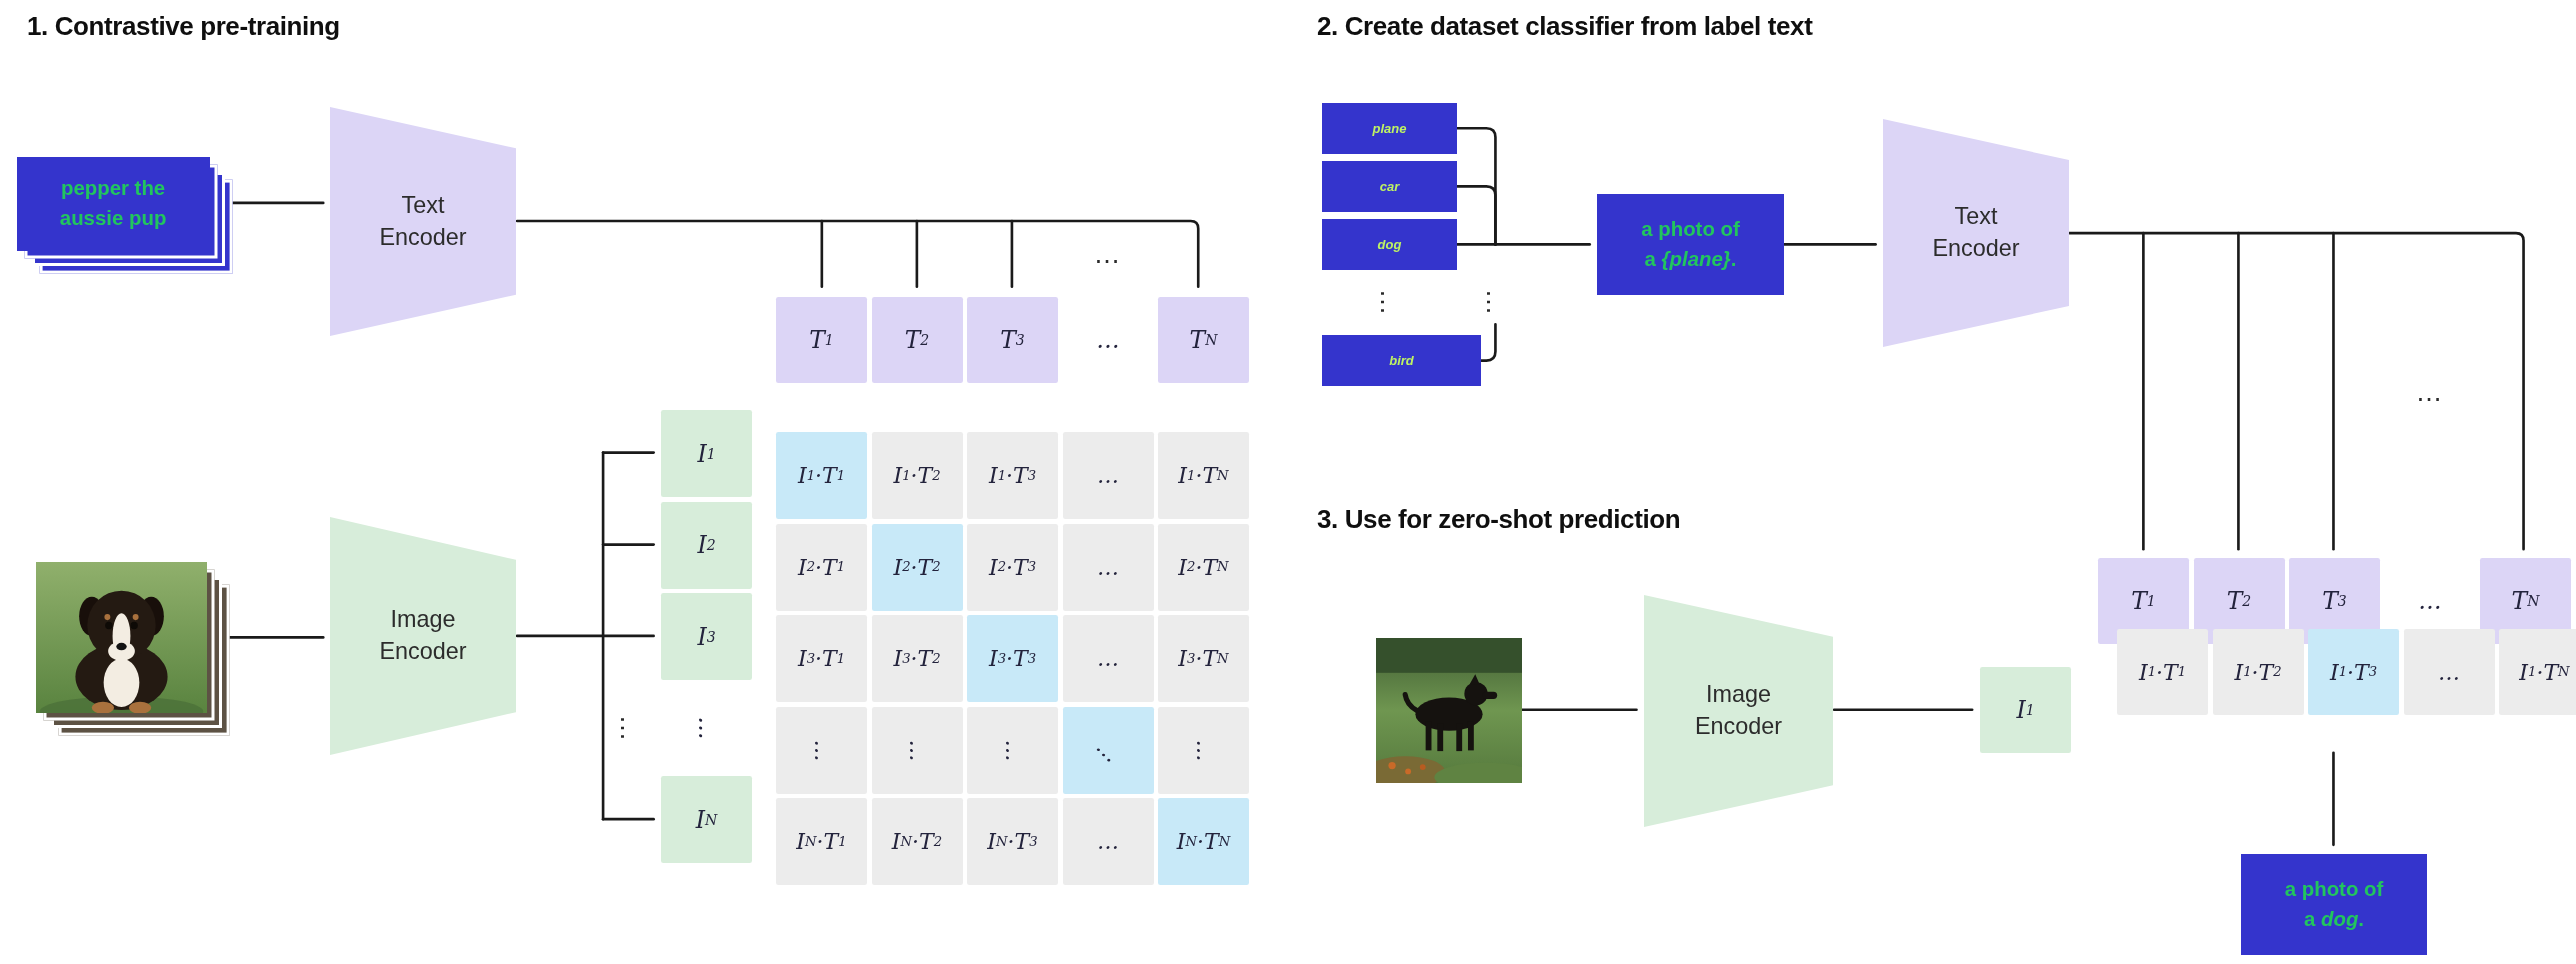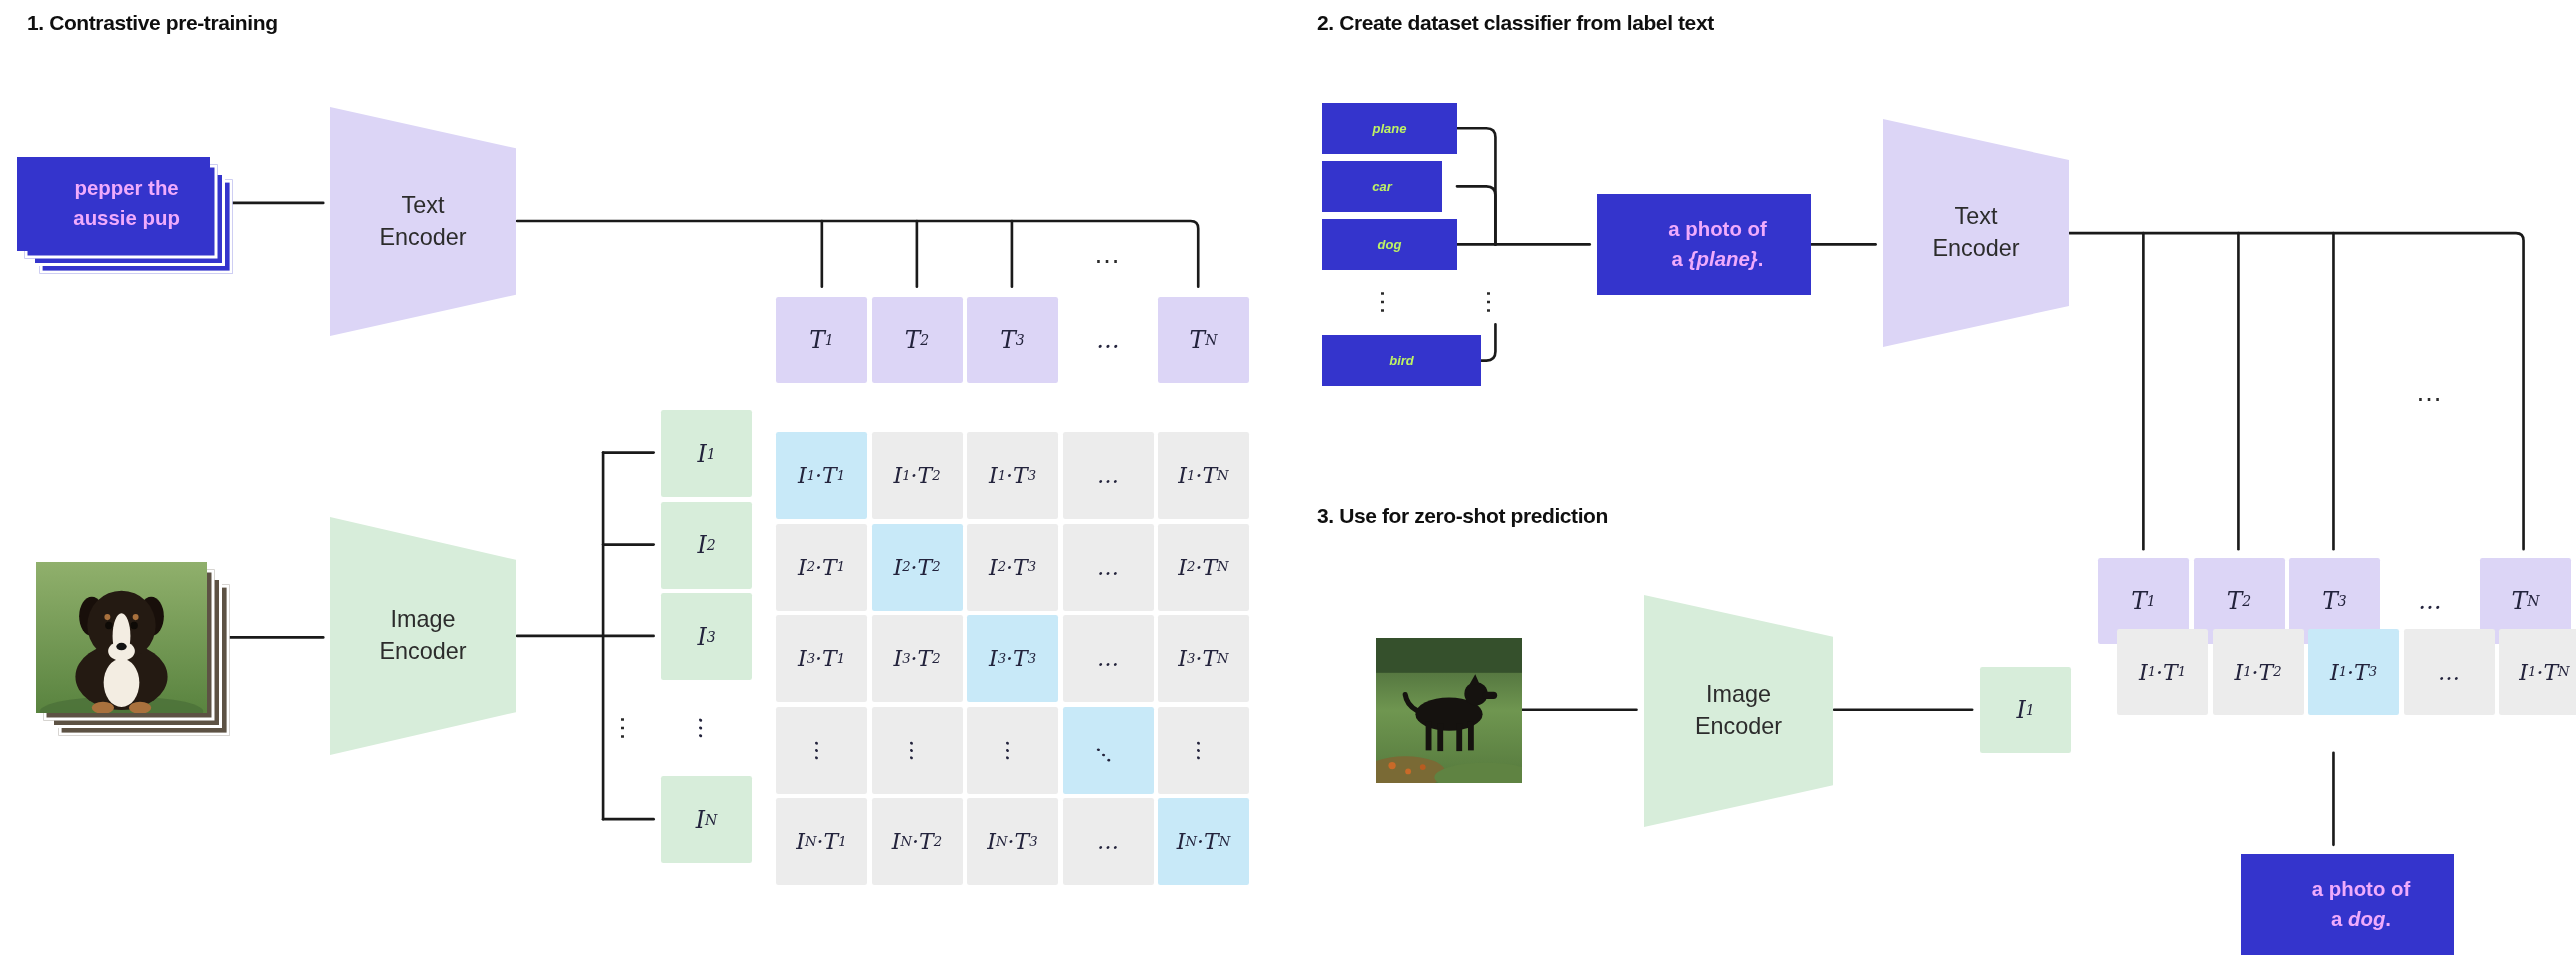--- a/index.html
+++ b/index.html
@@ -3,38 +3,38 @@
 <meta charset="utf-8">
 <style>
   :root{
     --purple:#3434cc; --lavender:#dcd5f6; --green:#d7edda;
     --blue:#c8e9f8; --gray:#ececec; --line:#1a1a1a;
   }
   html,body{margin:0;padding:0;background:#fff;}
   #canvas{position:relative;width:2576px;height:964px;background:#fff;
     font-family:"Liberation Sans","DejaVu Sans",sans-serif;overflow:hidden;}
   .abs{position:absolute;}
-  .title{font-size:21px;font-weight:bold;color:#0f0f0f;letter-spacing:-0.4px;white-space:nowrap;}
+  .title{font-size:26px;font-weight:bold;color:#0f0f0f;letter-spacing:-0.4px;white-space:nowrap;}
   .grid{display:grid;gap:4.5px;position:absolute;}
   .row5{grid-template-columns:repeat(5,91px);grid-template-rows:86px;}
   .col5{grid-template-columns:91px;grid-template-rows:repeat(5,87px);}
   .mat5{grid-template-columns:repeat(5,91px);grid-template-rows:repeat(5,87px);}
   .cell{display:flex;align-items:center;justify-content:center;
     font-family:"DejaVu Serif","Liberation Serif",serif;font-style:italic;
     font-size:22px;color:#23233c;border-radius:2.3px;}
   .cell.hdr{font-size:23.4px;}
   .cell sub{font-size:0.6em;line-height:0;}
   .lav{background:var(--lavender);} .grn{background:var(--green);}
   .blu{background:var(--blue);} .gry{background:var(--gray);} .plain{background:transparent;}
   .trap{position:absolute;clip-path:polygon(0 0,100% 18%,100% 82%,0 100%);
     background:var(--lavender);display:flex;flex-direction:column;align-items:center;
     justify-content:center;font-size:23.4px;color:#2c2c2c;line-height:1.35;}
   .trap.green{background:var(--green);}
-  .pbox{position:absolute;background:var(--purple);color:#f0abfc;display:flex;flex-direction:column;
-    align-items:center;justify-content:center;font-weight:bold;font-size:20.4px;line-height:1.45;text-align:center;padding-left:27px;}
+  .pbox{position:absolute;background:var(--purple);color:#22c55e;display:flex;flex-direction:column;
+    align-items:center;justify-content:center;font-weight:bold;font-size:20.4px;line-height:1.45;text-align:center;}
   .lbox{position:absolute;background:var(--purple);color:#bef264;display:flex;align-items:center;
     justify-content:center;font-weight:bold;font-style:italic;font-size:13px;}
   .stack-layer{position:absolute;left:0;top:0;right:0;bottom:0;border:3px solid #fff;box-sizing:border-box;}
   .stack-layer.purple{background:var(--purple);}
   .stack-layer.photo{background:#5d5244;}
   .face{position:absolute;inset:0;overflow:hidden;}
   .floater{position:absolute;transform:translate(-50%,-50%);font-size:27px;color:#2a2a2a;}
   .rot90{display:inline-block;transform:rotate(90deg);}
   .rot45{display:inline-block;transform:rotate(45deg);}
   .wires{position:absolute;left:0;top:0;pointer-events:none;}
@@ -188,21 +188,21 @@
       <div class="cell gry">…</div>
       <div class="cell blu">I<sub>N</sub>·T<sub>N</sub></div>
     </div>
 
   <div class="floater" style="left:1107px;top:254px;">…</div>
   <div class="floater" style="left:629px;top:728px;"><span class="rot90">…</span></div>
 
   <div class="abs title" style="left:1317px;top:10.6px;text-align:right;">2. Create dataset classifier from label text</div>
 
   <div class="lbox" style="left:1322px;top:103px;width:135px;height:51px;">plane</div>
-  <div class="lbox" style="left:1322px;top:161px;width:120px;height:51px;">car</div>
+  <div class="lbox" style="left:1322px;top:161px;width:135px;height:51px;">car</div>
   <div class="lbox" style="left:1322px;top:219px;width:135px;height:51px;">dog</div>
   <div class="lbox" style="left:1322px;top:335px;width:159px;height:51px;">bird</div>
 
   <div class="floater" style="left:1389px;top:302px;"><span class="rot90">…</span></div>
   <div class="floater" style="left:1495px;top:302px;"><span class="rot90">…</span></div>
 
   <div class="pbox" style="left:1597px;top:194px;width:187px;height:101px;">
     <span>a photo of</span>
     <span>a <i>{plane}</i>.</span>
   </div>

